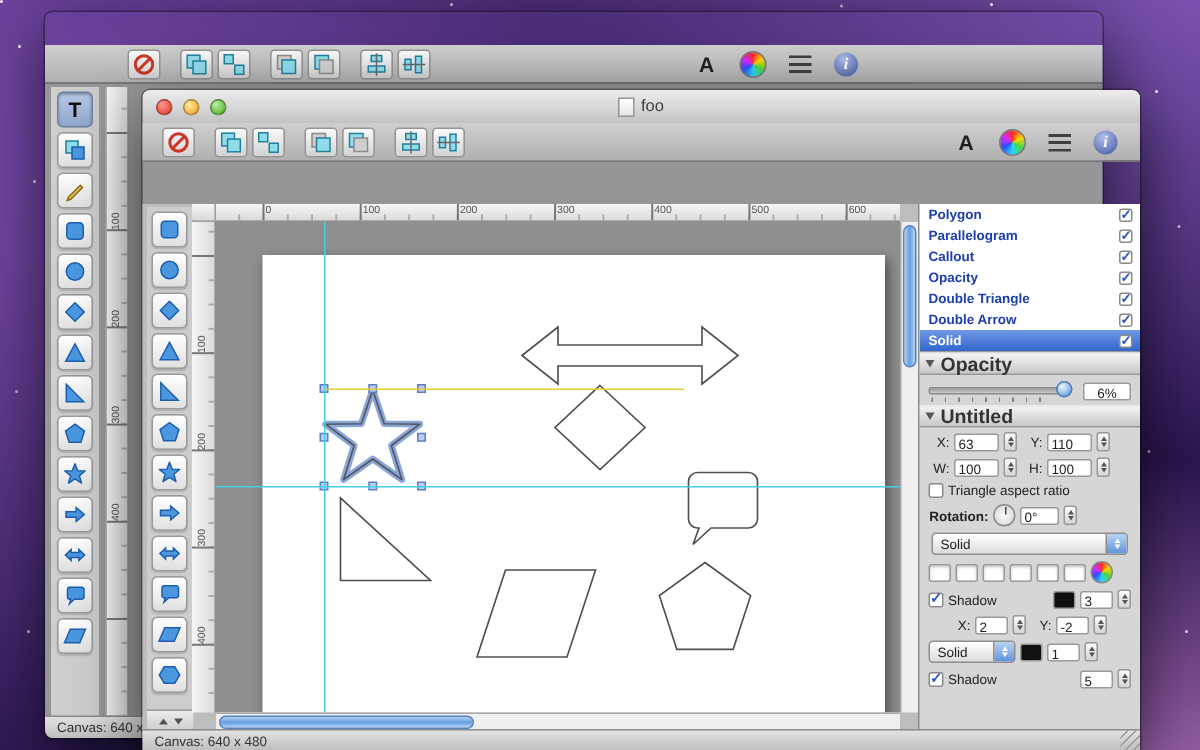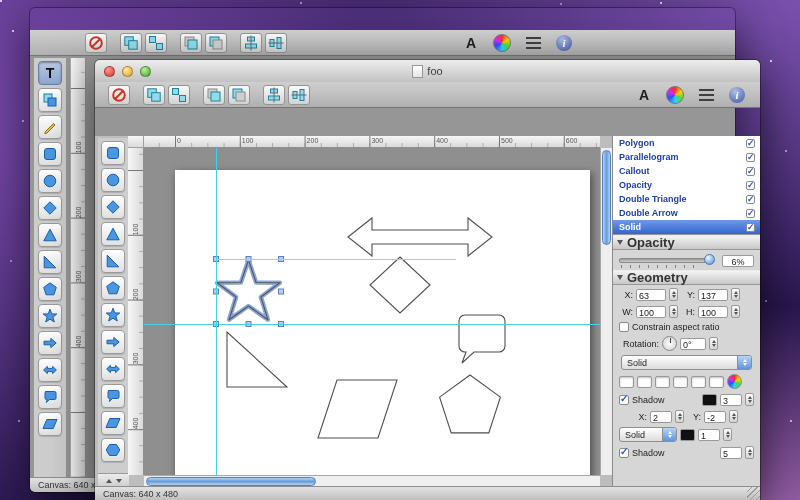--- a/index.html
+++ b/index.html
@@ -549,31 +549,31 @@
       <div class="irow">
         <div class="sl-wrap">
           <div class="sl-track"></div>
           <div class="sl-ticks"></div>
           <div class="sl-thumb"></div>
         </div>
         <span class="fld opv">6%</span>
       </div>
 
       <div class="sec-h">
-          <span>Geometry</span>
+          <span>Untitled</span>
         </div>
       <div class="irow">
         <span class="lbl">X:</span>
         <span class="fld w30">63</span>
         <span class="stepper">
             <i class="tri-u"></i>
             <i class="tri-d"></i>
           </span>
         <span class="lbl">Y:</span>
-        <span class="fld w30">137</span>
+        <span class="fld w30">110</span>
         <span class="stepper">
             <i class="tri-u"></i>
             <i class="tri-d"></i>
           </span>
       </div>
       <div class="irow">
         <span class="lbl">W:</span>
         <span class="fld w30">100</span>
         <span class="stepper">
             <i class="tri-u"></i>
@@ -581,24 +581,24 @@
           </span>
         <span class="lbl">H:</span>
         <span class="fld w30">100</span>
         <span class="stepper">
             <i class="tri-u"></i>
             <i class="tri-d"></i>
           </span>
       </div>
       <div class="irow">
         <span class="cb"></span>
-        <span class="cap">Constrain aspect ratio</span>
-      </div>
-      <div class="irow">
-        <span class="cap" style="width:40px;text-align:right;">Rotation:</span>
+        <span class="cap">Triangle aspect ratio</span>
+      </div>
+      <div class="irow">
+        <span class="cap" style="width:40px;text-align:right;font-weight:bold;">Rotation:</span>
         <span class="dial"></span>
         <span class="fld w26">0°</span>
         <span class="stepper">
             <i class="tri-u"></i>
             <i class="tri-d"></i>
           </span>
       </div>
 
       <div class="irow">
         <div class="popup grow">

